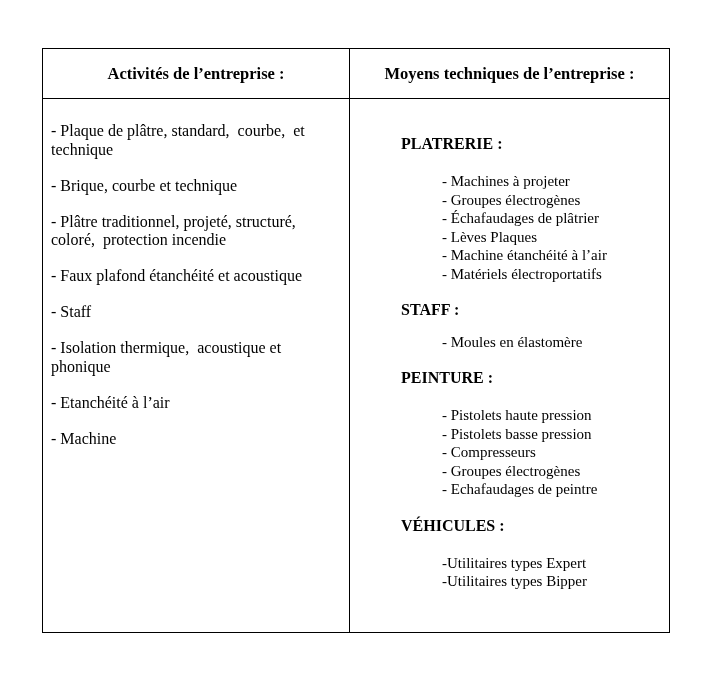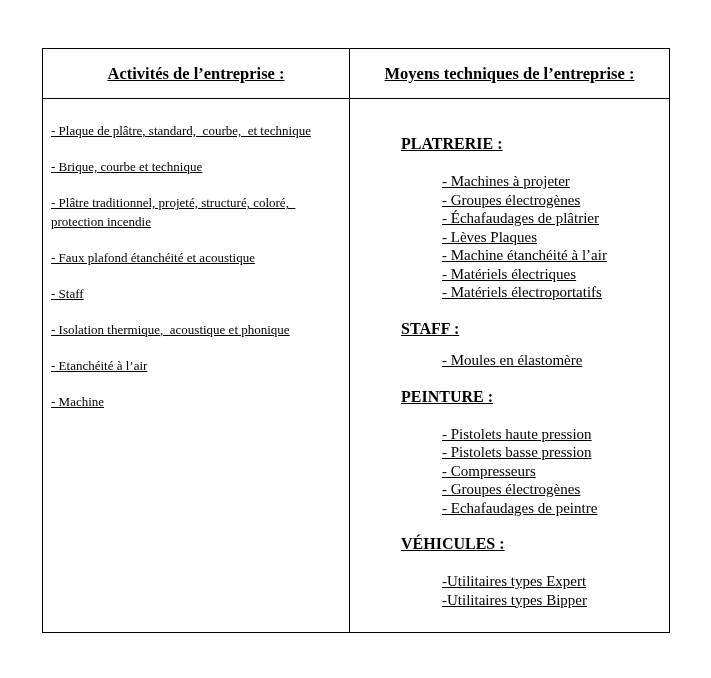--- a/index.html
+++ b/index.html
@@ -15,21 +15,20 @@
     position: absolute;
     left: 42px;
     top: 48px;
     width: 628px;
     height: 585px;
     border: 1px solid #000000;
     box-sizing: border-box;
     display: flex;
     flex-direction: column;
     background: #ffffff;
-    text-decoration: underline;
   }
   .header-row {
     display: flex;
     flex-direction: row;
     height: 49px;
     flex: 0 0 49px;
     border-bottom: 1px solid #000000;
   }
   .body-row {
     display: flex;
@@ -50,21 +49,21 @@
   .header-cell {
     display: flex;
     align-items: center;
     justify-content: center;
     font-weight: bold;
     font-size: 16.5px;
     text-align: center;
   }
   .left-cell {
     padding: 23px 10px 0 8px;
-    font-size: 13px;
+    font-size: 16px;
     line-height: 18.5px;
   }
   .left-cell .item {
     margin: 0 0 17.5px 0;
     white-space: pre-wrap;
   }
   .right-cell {
     padding: 23px 6px 0 38px;
     font-size: 15px;
     line-height: 18.5px;
@@ -114,21 +113,20 @@
     <div class="col-right right-cell">
 
       <div class="section">
         <p class="section-title">PLATRERIE :</p>
         <div class="items">
           <p>- Machines à projeter</p>
           <p>- Groupes électrogènes</p>
           <p>- Échafaudages de plâtrier</p>
           <p>- Lèves Plaques</p>
           <p>- Machine étanchéité à l’air</p>
-          <p>- Matériels électriques</p>
           <p>- Matériels électroportatifs</p>
         </div>
       </div>
 
       <div class="section tight">
         <p class="section-title">STAFF :</p>
         <div class="items">
           <p>- Moules en élastomère</p>
         </div>
       </div>

